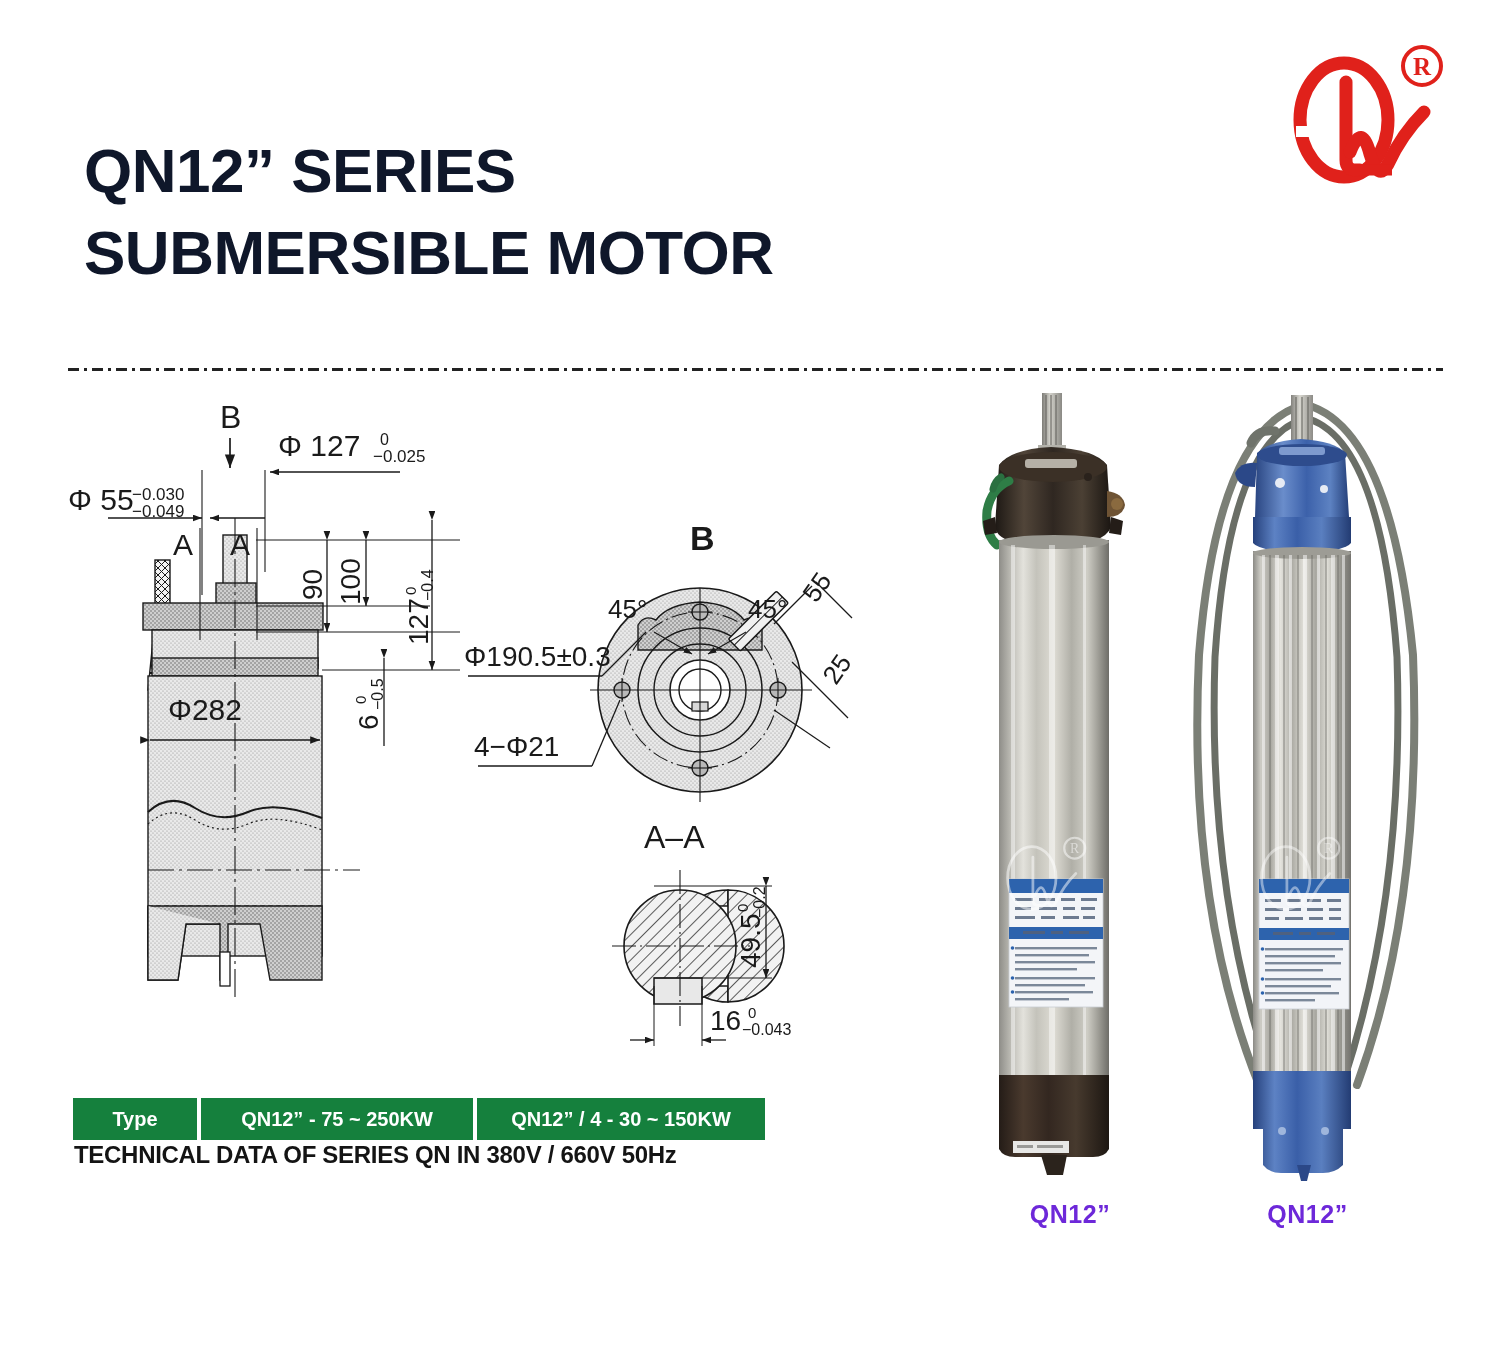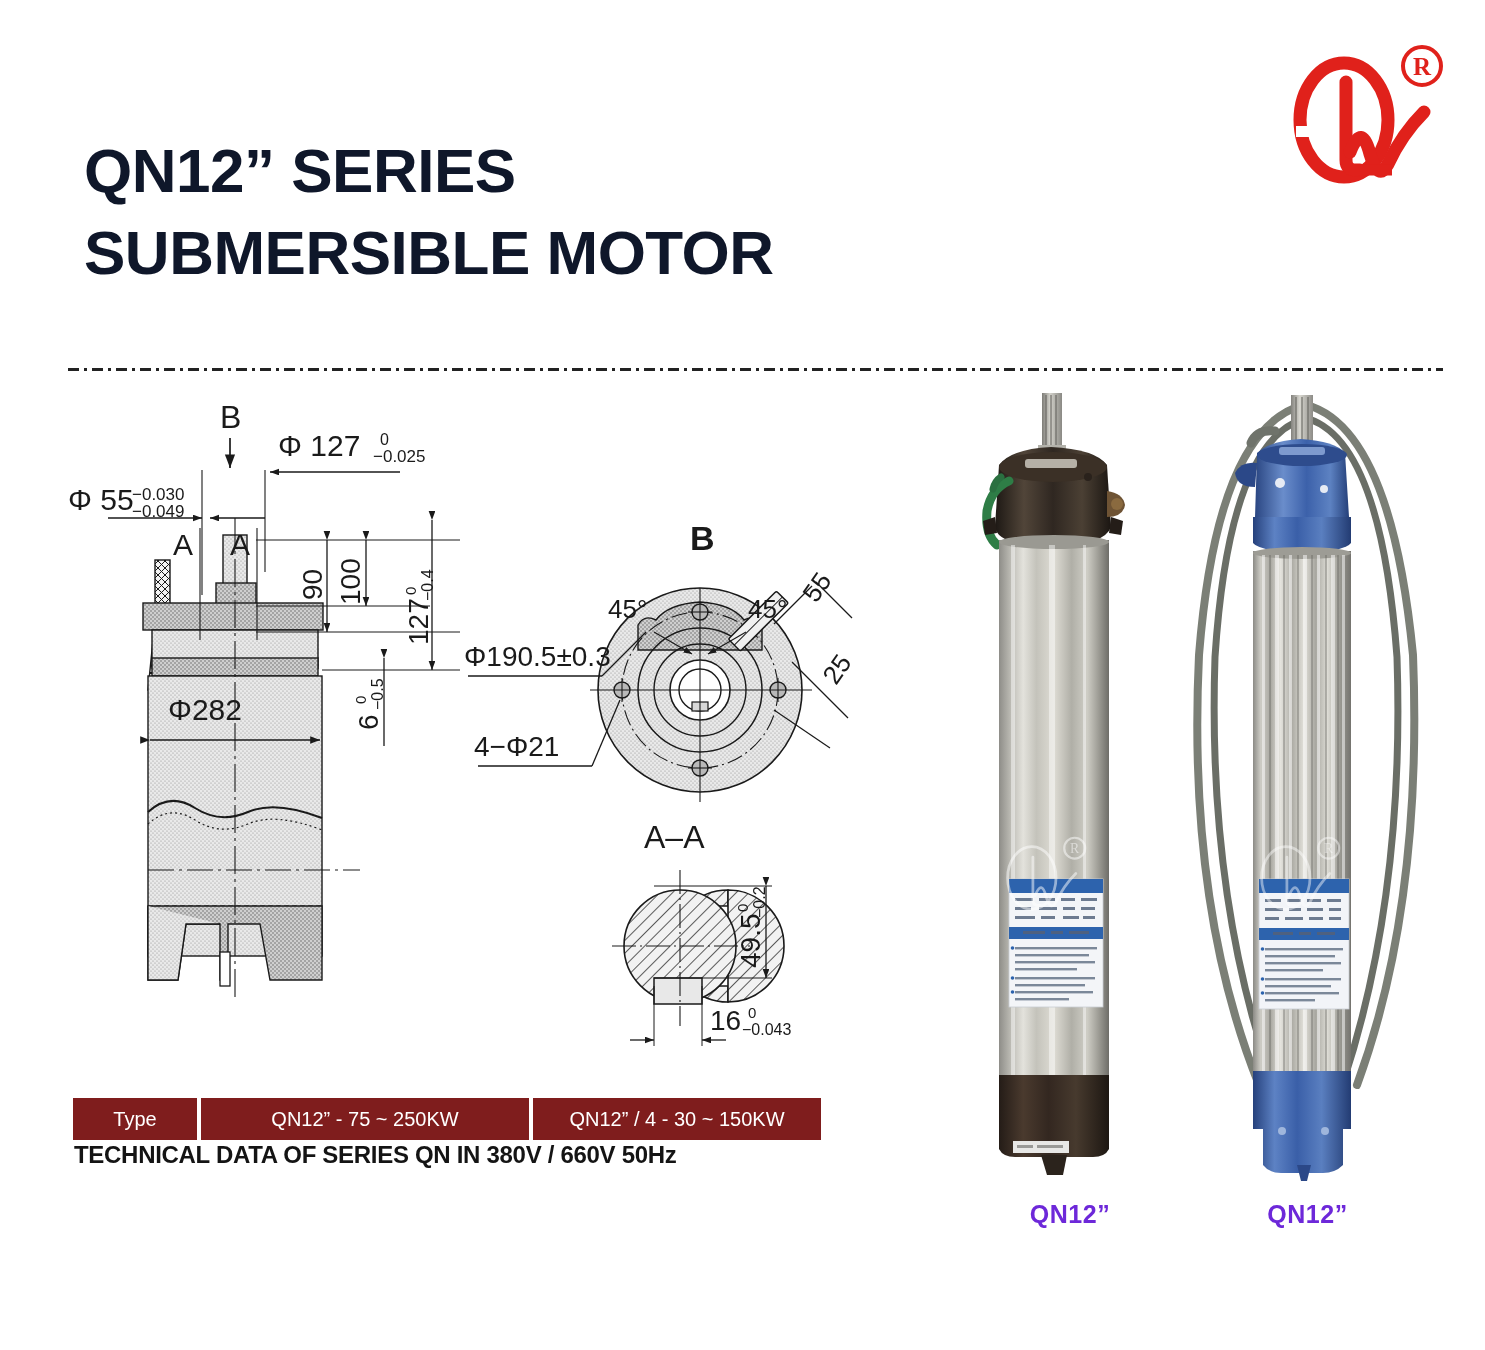--- a/index.html
+++ b/index.html
@@ -52,31 +52,31 @@
 
   
   #spec-table {
     position: absolute;
     left: 73px; top: 1098px;
     display: flex;
     gap: 4px;
     height: 42px;
   }
   .spec-cell {
-    background: #7f1d1d;
+    background: #15803d;
     color: #ffffff;
     font-size: 20px;
-    font-weight: normal;
+    font-weight: bold;
     display: flex;
     align-items: center;
     justify-content: center;
     letter-spacing: 0px;
   }
   .spec-cell.c0 { width: 124px; }
-  .spec-cell.c1 { width: 328px; }
+  .spec-cell.c1 { width: 272px; }
   .spec-cell.c2 { width: 288px; }
 
   #tech-note {
     position: absolute;
     left: 74px; top: 1141px;
     color: #141414;
     font-size: 24px;
     font-weight: bold;
     letter-spacing: -0.3px;
   }

